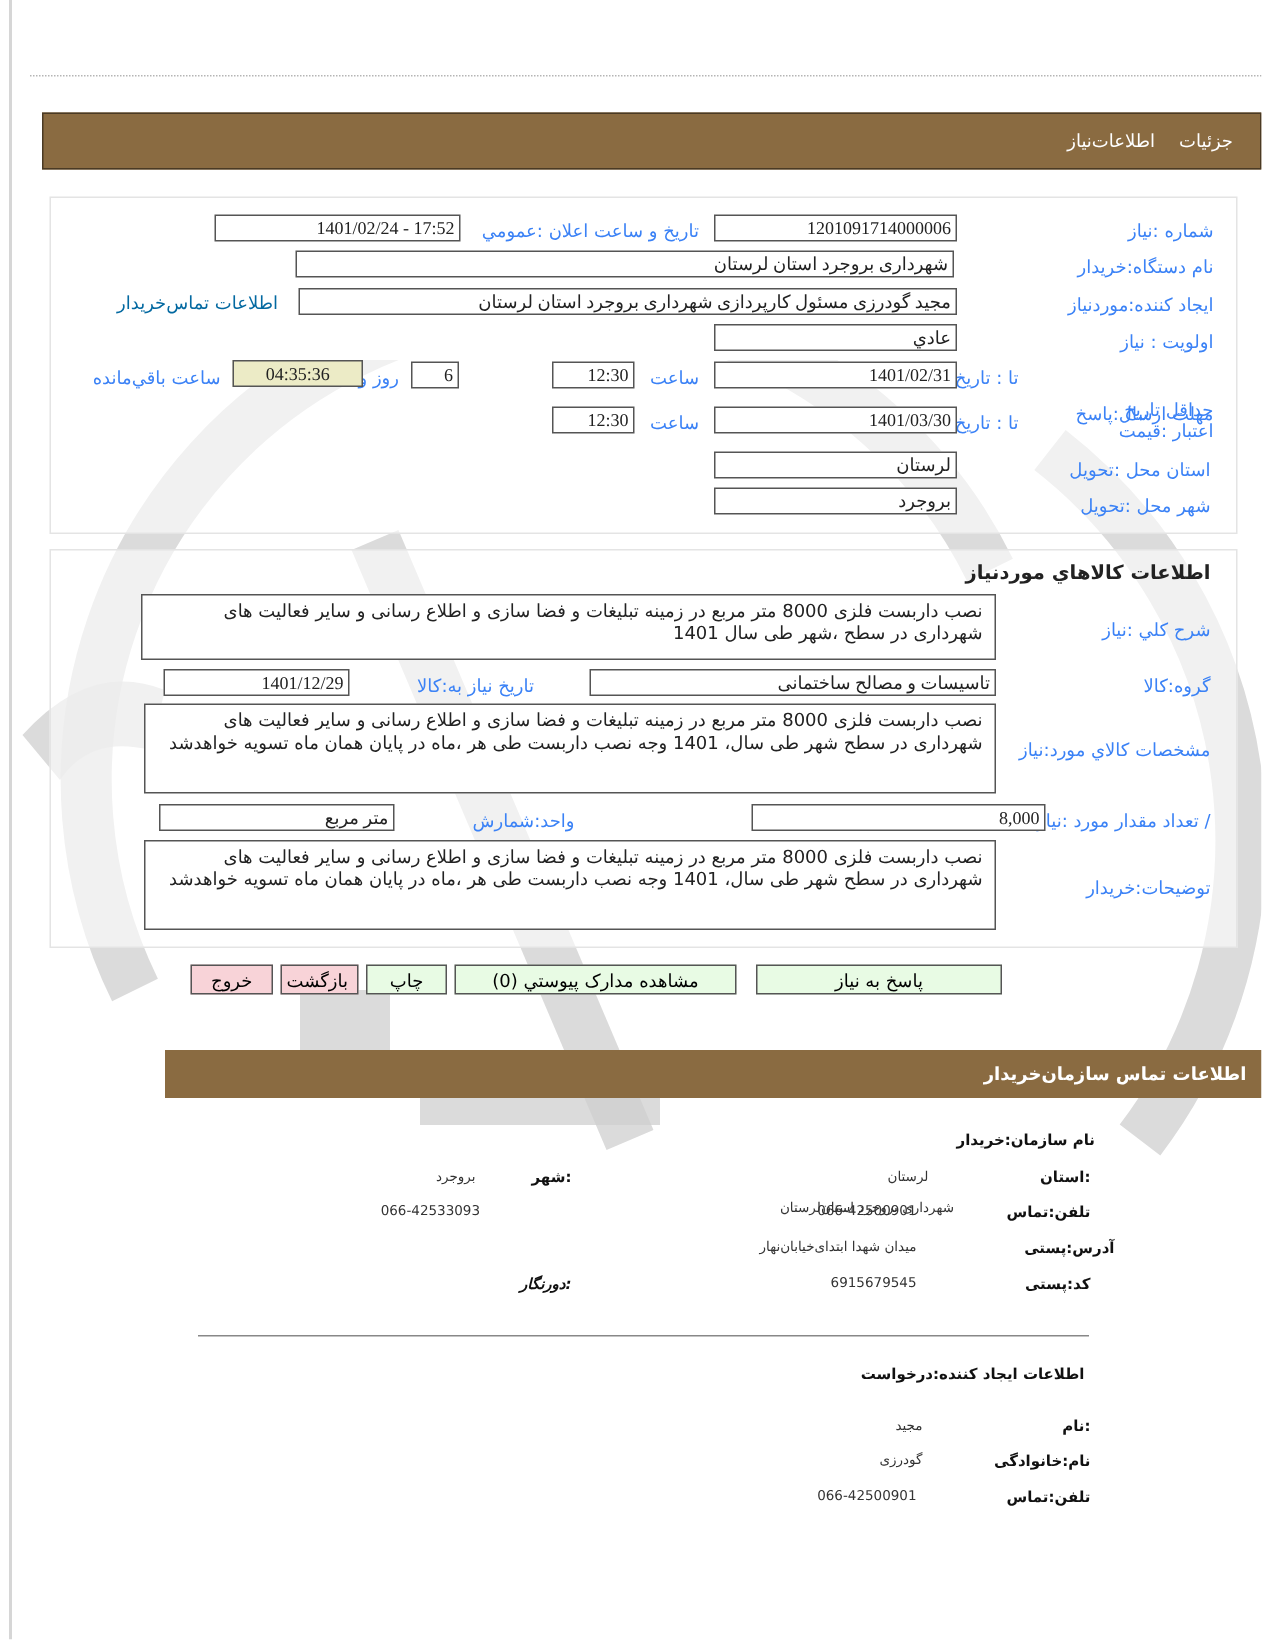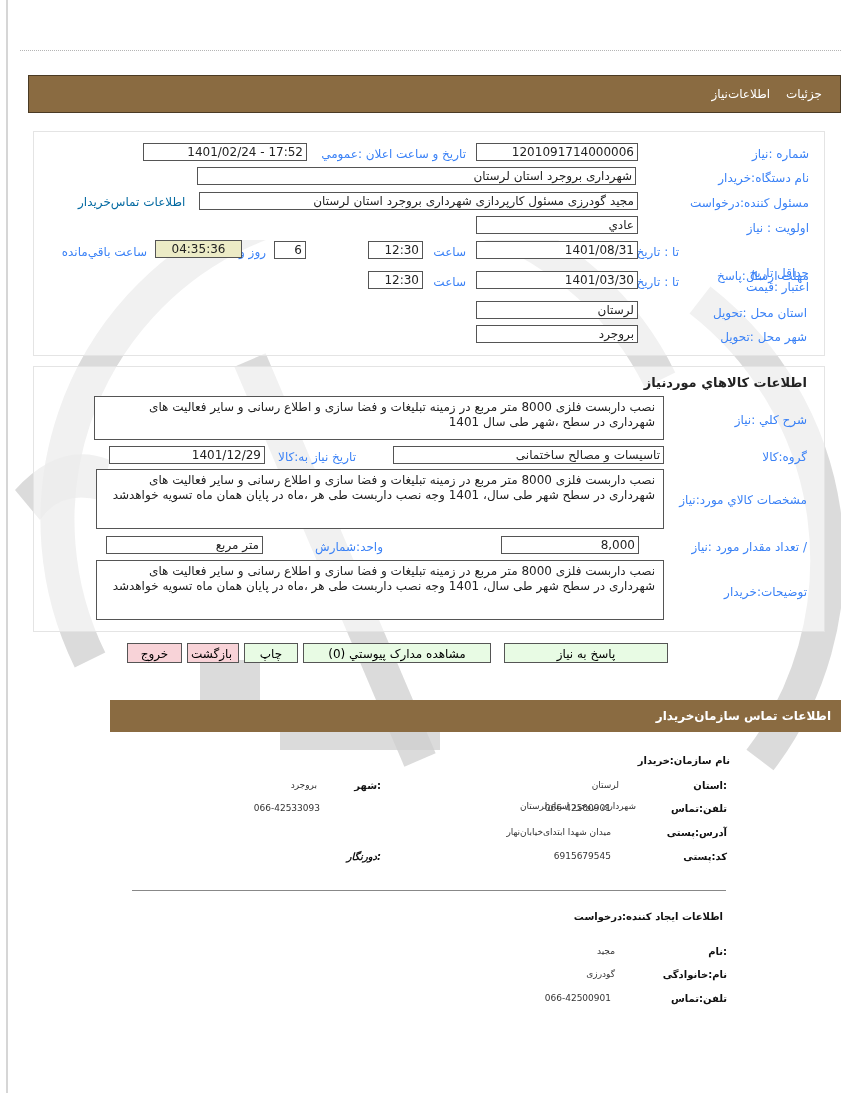--- a/index.html
+++ b/index.html
@@ -15,21 +15,21 @@
                   border: 1px solid #4a3a24; box-sizing: border-box; direction: rtl; color: #fff;
                   display: flex; align-items: center; padding-right: 18px; font-size: 12px; }
     .header-bar span { margin-left: 16px; }
 
     .panel { position: absolute; left: 33px; width: 792px; border: 1px solid #e4e4e4; background: rgba(255,255,255,0.6); box-sizing: border-box; }
     .p1 { top: 131px; height: 225px; }
     .p2 { top: 366px; height: 266px; }
 
     .lbl { position: absolute; direction: rtl; text-align: right; color: #3b82f6; font-size: 12px; white-space: nowrap; }
     .box { position: absolute; border: 1px solid #555; background: #fff; box-sizing: border-box; direction: rtl;
-           text-align: right; padding: 0 3px; font-size: 12px; line-height: 16px; height: 18px; overflow: hidden; white-space: nowrap; }
+           text-align: right; padding: 0 3px; font-size: 12px; line-height: 16px; height: 18px; overflow: hidden; white-space: nowrap; font-family: Liberation Serif, serif; }
     .box.yellow { background: #ecebc6; text-align: center; }
     .tbox { position: absolute; border: 1px solid #555; background: #fff; box-sizing: border-box; direction: rtl; text-align: right;
             padding: 3px 8px; font-size: 12px; line-height: 15px; }
     .link { position: absolute; color: #0369a1; direction: rtl; font-size: 12px; white-space: nowrap; cursor: pointer; }
     .section-title { position: absolute; direction: rtl; font-weight: bold; font-size: 13px; color: #222; white-space: nowrap; }
 
     .btn { position: absolute; top: 643px; height: 20px; border: 1px solid #555; box-sizing: border-box; font-size: 12px;
            direction: rtl; text-align: center; line-height: 18px; cursor: pointer; font-family: "DejaVu Sans", sans-serif; }
     .btn.green { background: #e8fbe4; }
     .btn.pink { background: #f8d3d8; }
@@ -67,30 +67,30 @@
 <div class="panel p1"></div>
 
 <div class="lbl" style="right:32px; top:147px;">شماره :نياز</div>
 <div class="box" style="left:476px; top:143px; width:162px;">1201091714000006</div>
 <div class="lbl" style="right:375px; top:147px;">تاريخ و ساعت اعلان :عمومي</div>
 <div class="box" style="left:143px; top:143px; width:164px; direction:ltr;">1401/02/24 - 17:52</div>
 
 <div class="lbl" style="right:32px; top:171px;">نام دستگاه:خريدار</div>
 <div class="box" style="left:197px; top:167px; width:439px;">شهرداری بروجرد استان لرستان</div>
 
-<div class="lbl" style="right:32px; top:196px;">مسئول کننده:درخواست</div>
+<div class="lbl" style="right:32px; top:196px;">ايجاد کننده:موردنياز</div>
 <div class="box" style="left:199px; top:192px; width:439px;">مجيد گودرزی مسئول کارپردازی شهرداری بروجرد استان لرستان</div>
 <div class="link" style="left:78px; top:195px;">اطلاعات تماس‌خريدار</div>
 
 <div class="lbl" style="right:32px; top:221px;">اولويت : نياز</div>
 <div class="box" style="left:476px; top:216px; width:162px;">عادي</div>
 
 <div class="lbl" style="right:32px; top:245px;margin-top:24px;">مهلت ارسال:پاسخ</div>
 <div class="lbl" style="right:162px; top:245px;">تا : تاريخ</div>
-<div class="box" style="left:476px; top:241px; width:162px; direction:ltr;">1401/08/31</div>
+<div class="box" style="left:476px; top:241px; width:162px; direction:ltr;">1401/02/31</div>
 <div class="lbl" style="right:375px; top:245px;">ساعت</div>
 <div class="box" style="left:368px; top:241px; width:55px; direction:ltr;">12:30</div>
 <div class="box" style="left:274px; top:241px; width:32px;">6</div>
 <div class="lbl" style="right:575px; top:245px;">روز و</div>
 <div class="box yellow" style="left:155px; top:240px; width:87px; direction:ltr;">04:35:36</div>
 <div class="lbl" style="right:694px; top:245px;">ساعت باقي‌مانده</div>
 
 <div class="lbl" style="right:32px; top:266px; line-height:14px; white-space:normal; width:72px;">حداقل تاريخ اعتبار :قيمت</div>
 <div class="lbl" style="right:162px; top:275px;">تا : تاريخ</div>
 <div class="box" style="left:476px; top:271px; width:162px; direction:ltr;">1401/03/30</div>
@@ -104,27 +104,27 @@
 
 <div class="panel p2"></div>
 <div class="section-title" style="right:34px; top:375px;">اطلاعات کالاهاي موردنياز</div>
 
 <div class="lbl" style="right:34px; top:413px;">شرح کلي :نياز</div>
 <div class="tbox" style="left:94px; top:396px; width:570px; height:44px;">نصب داربست فلزی 8000 متر مربع در زمينه تبليغات و فضا سازی و اطلاع رسانی و ساير فعاليت های شهرداری در سطح ،شهر طی سال 1401</div>
 
 <div class="lbl" style="right:34px; top:450px;">گروه:کالا</div>
 <div class="box" style="left:393px; top:446px; width:271px;">تاسيسات و مصالح ساختمانی</div>
 <div class="lbl" style="right:485px; top:450px;">تاريخ نياز به:کالا</div>
-<div class="box" style="left:109px; top:446px; width:156px; direction:ltr;">1401/12/29</div>
+<div class="box" style="left:109px; top:446px; width:124px; direction:ltr;">1401/12/29</div>
 
 <div class="lbl" style="right:34px; top:493px;">مشخصات کالاي مورد:نياز</div>
 <div class="tbox" style="left:96px; top:469px; width:568px; height:60px;">نصب داربست فلزی 8000 متر مربع در زمينه تبليغات و فضا سازی و اطلاع رسانی و ساير فعاليت های شهرداری در سطح شهر طی سال، 1401 وجه نصب داربست طی هر ،ماه در پايان همان ماه تسويه خواهدشد</div>
 
 <div class="lbl" style="right:34px; top:540px;">/ تعداد مقدار مورد :نياز</div>
-<div class="box" style="left:501px; top:536px; width:138px; direction:ltr;">8,000</div>
+<div class="box" style="left:501px; top:536px; width:196px; direction:ltr;">8,000</div>
 <div class="lbl" style="right:458px; top:540px;">واحد:شمارش</div>
 <div class="box" style="left:106px; top:536px; width:157px;">متر مربع</div>
 
 <div class="lbl" style="right:34px; top:585px;margin-left:28px;">توضيحات:خريدار</div>
 <div class="tbox" style="left:96px; top:560px; width:568px; height:60px;">نصب داربست فلزی 8000 متر مربع در زمينه تبليغات و فضا سازی و اطلاع رسانی و ساير فعاليت های شهرداری در سطح شهر طی سال، 1401 وجه نصب داربست طی هر ،ماه در پايان همان ماه تسويه خواهدشد</div>
 
 <button class="btn green" style="left:504px; width:164px;">پاسخ به نياز</button>
 <button class="btn green" style="left:303px; width:188px;">مشاهده مدارک پيوستي (0)</button>
 <button class="btn green" style="left:244px; width:54px;">چاپ</button>
 <button class="btn pink" style="left:187px; width:52px;">بازگشت</button>
@@ -138,21 +138,21 @@
 <div class="c-lbl" style="right:114px; top:780px;">:استان</div>
 <div class="c-val" style="right:222px; top:780px;">لرستان</div>
 <div class="c-lbl" style="right:460px; top:780px;">:شهر</div>
 <div class="c-val" style="right:524px; top:780px;">بروجرد</div>
 
 <div class="c-lbl" style="right:114px; top:803px;">تلفن:تماس</div>
 <div class="c-val" style="right:230px; top:803px; direction:ltr;">066-42500901</div>
 <div class="c-lbl" style="right:460px; top:851px;font-style:italic;">:دورنگار</div>
 <div class="c-val" style="right:521px; top:803px; direction:ltr;">066-42533093</div>
 
-<div class="c-lbl" style="right:114px; top:827px;">آدرس:پستی</div>
+<div class="c-lbl" style="right:98px; top:827px;">آدرس:پستی</div>
 <div class="c-val" style="right:230px; top:827px;">ميدان شهدا ابتدای‌خيابان‌نهار</div>
 
 <div class="c-lbl" style="right:114px; top:851px;">کد:پستی</div>
 <div class="c-val" style="right:230px; top:851px; direction:ltr;">6915679545</div>
 
 <div class="c-rule"></div>
 
 <div class="c-lbl" style="right:118px; top:911px;">اطلاعات ايجاد کننده:درخواست</div>
 
 <div class="c-lbl" style="right:114px; top:946px;">:نام</div>

